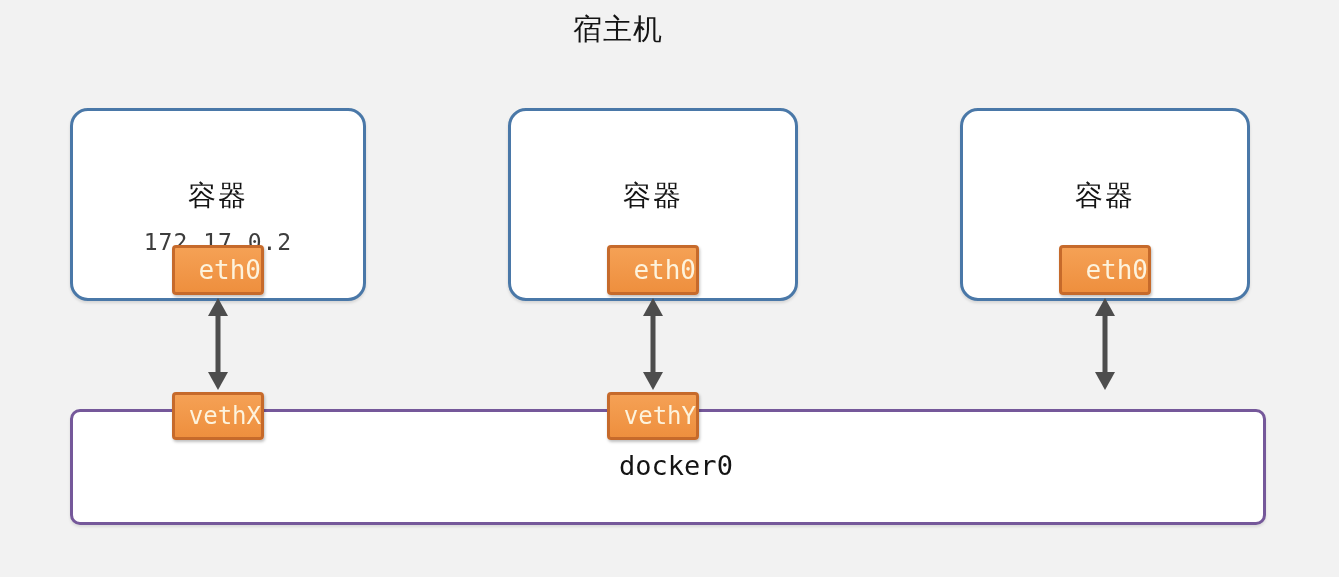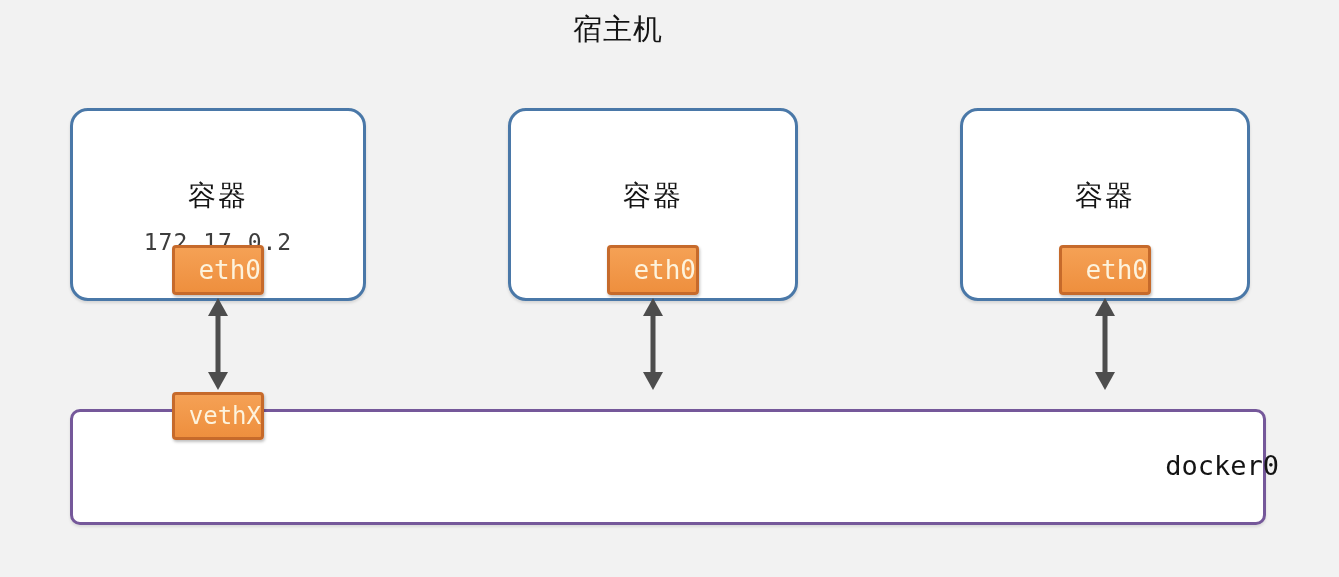--- a/index.html
+++ b/index.html
@@ -104,22 +104,22 @@
     left: 70px; top: 409px;
     width: 1196px; height: 116px;
     background: #ffffff;
     border: 3px solid var(--bridge-border);
     border-radius: 10px;
     box-shadow: 0 2px 3px rgba(0,0,0,0.10);
     z-index: 1;
   }
   .bridge-name, .bridge-subnet {
     position: absolute;
-    left: 16px; width: 100%;
-    text-align: right;
+    left: 8px; width: 100%;
+    text-align: center;
     font-family: "DejaVu Sans Mono", monospace;
     color: var(--text);
   }
   .bridge-name   { top: 38px; font-size: 27px; }
   .bridge-subnet { top: 72px; font-size: 27px; }
 </style>
 </head>
 <body>
 
 <div class="canvas">
@@ -153,20 +153,23 @@
       <div class="cn-label">容器</div>
     </div>
     <div class="chip chip-eth">
       <span>eth0</span>
     </div>
     <svg class="conn-arrow" viewBox="0 0 26 92" aria-hidden="true">
       <polygon points="13,0 3,18 23,18" fill="currentColor"></polygon>
       <rect x="10.5" y="14" width="5" height="64" fill="currentColor"></rect>
       <polygon points="13,92 3,74 23,74" fill="currentColor"></polygon>
     </svg>
+    <div class="chip chip-veth">
+      <span>vethY</span>
+    </div>
   </div>
 
   <div class="col col3">
     <div class="container-box">
       <div class="cn-label">容器</div>
     </div>
     <div class="chip chip-eth">
       <span>eth0</span>
     </div>
     <svg class="conn-arrow" viewBox="0 0 26 92" aria-hidden="true">

